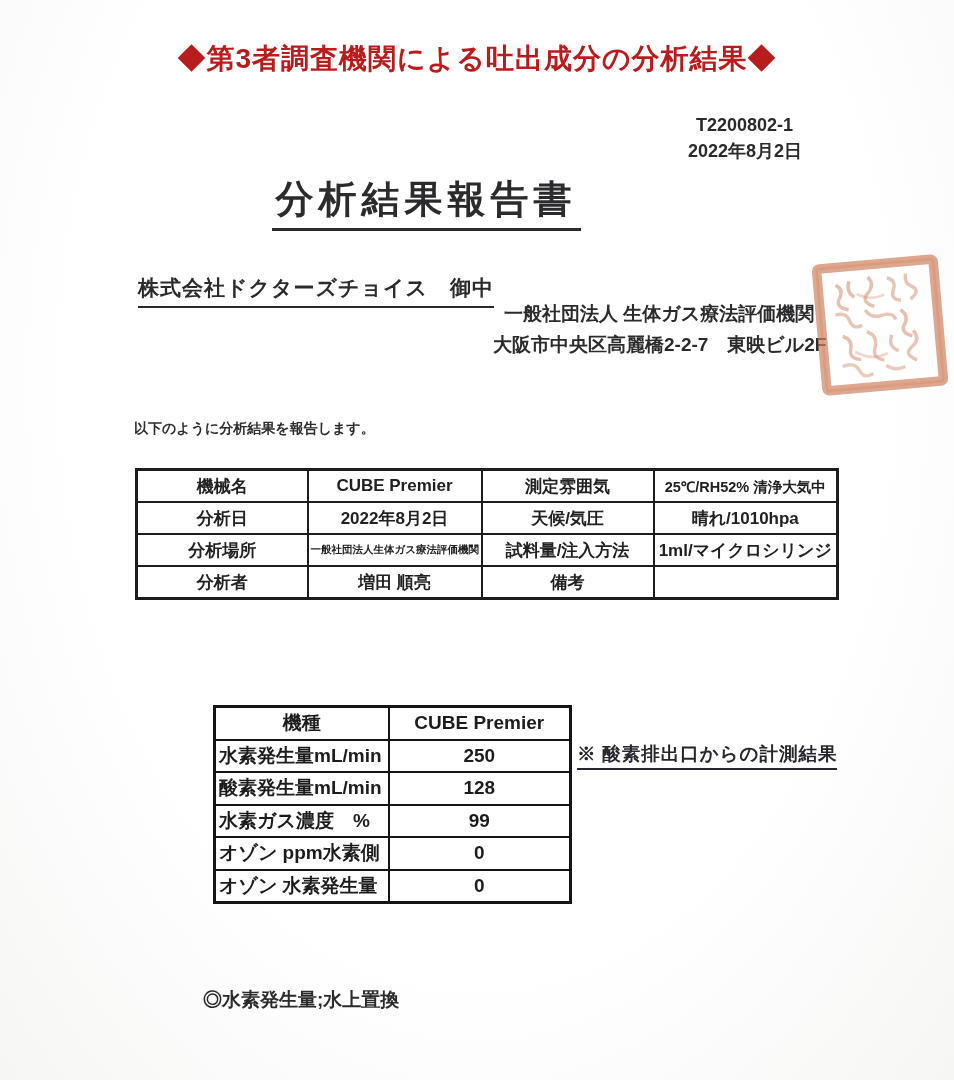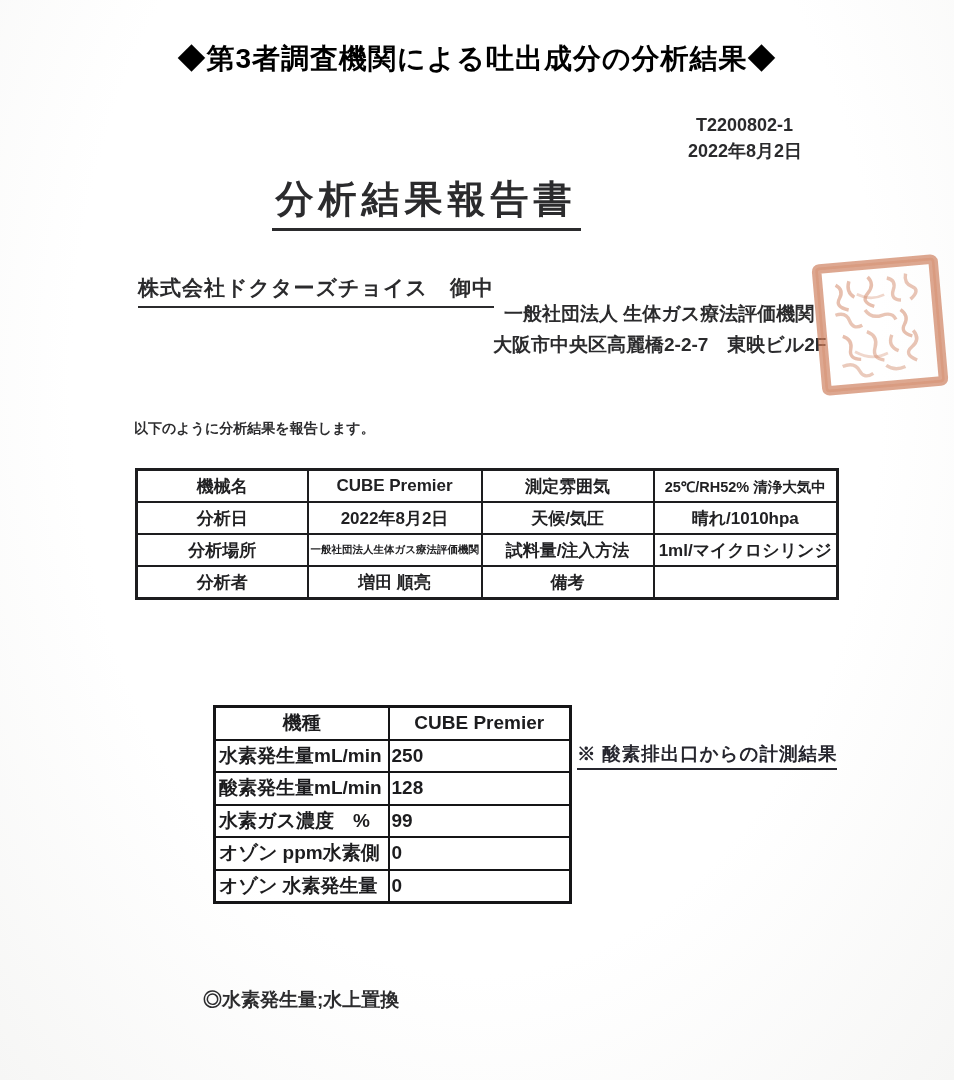--- a/index.html
+++ b/index.html
@@ -7,21 +7,21 @@
     width:954px;height:1080px;
     background:radial-gradient(ellipse at 50% 35%, #ffffff 60%, #f6f6f5 100%);
     font-family:"Liberation Sans", sans-serif;
     color:#2d2d2f;
     overflow:hidden;
   }
   .page{position:relative;width:954px;height:1080px;}
 
   .top-title{
     position:absolute;left:0;top:40px;width:954px;
-    text-align:center;font-size:28px;font-weight:600;letter-spacing:1px;color:#000000;
+    text-align:center;font-size:28px;font-weight:600;letter-spacing:1px;color:#b91c1c;
   }
   .report-meta{
     position:absolute;left:688px;top:112px;
     font-size:18px;font-weight:600;line-height:26px;color:#2a2a2c;
   }
   .report-meta .no{padding-left:8px;}
   .doc-title-wrap{position:absolute;left:0;top:174px;width:852px;text-align:center;}
   .doc-title{
     display:inline-block;font-size:38px;font-weight:600;letter-spacing:5px;
     color:#2b2b2d;border-bottom:3px solid #2b2b2d;padding:0 4px 3px 4px;
@@ -55,21 +55,21 @@
     position:absolute;left:213px;top:672px;width:356px;
     font-size:19px;font-weight:700;color:#1c1c1e;
     border:3px solid #151517;
     margin-top:33px;
   }
   .result-table td{
     border:2.5px solid #151517;height:30.5px;vertical-align:middle;
     padding:0 2px;overflow:hidden;white-space:nowrap;
   }
   .result-table td.lbl{text-align:left;padding-left:3px;}
-  .result-table td.val{text-align:left;}
+  .result-table td.val{text-align:center;}
   .result-table tr.hdr td{text-align:center;}
 
   .note{
     position:absolute;left:577px;top:741px;
     font-family:"Liberation Serif", serif;font-size:18.5px;font-weight:600;
     letter-spacing:1px;color:#26262e;
     border-bottom:2px solid #26262e;padding-bottom:2px;white-space:pre;
   }
   .footnotes{
     position:absolute;left:203px;top:917px;

